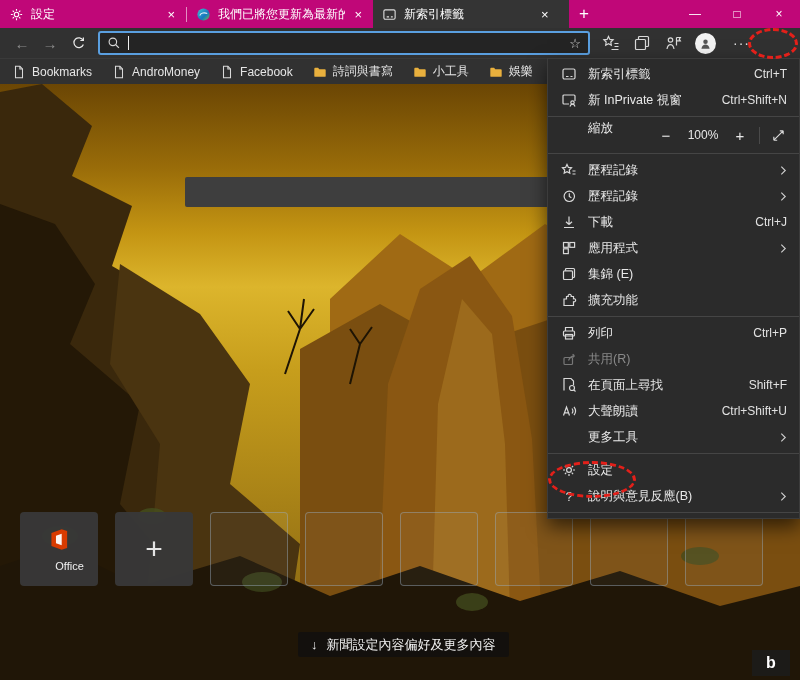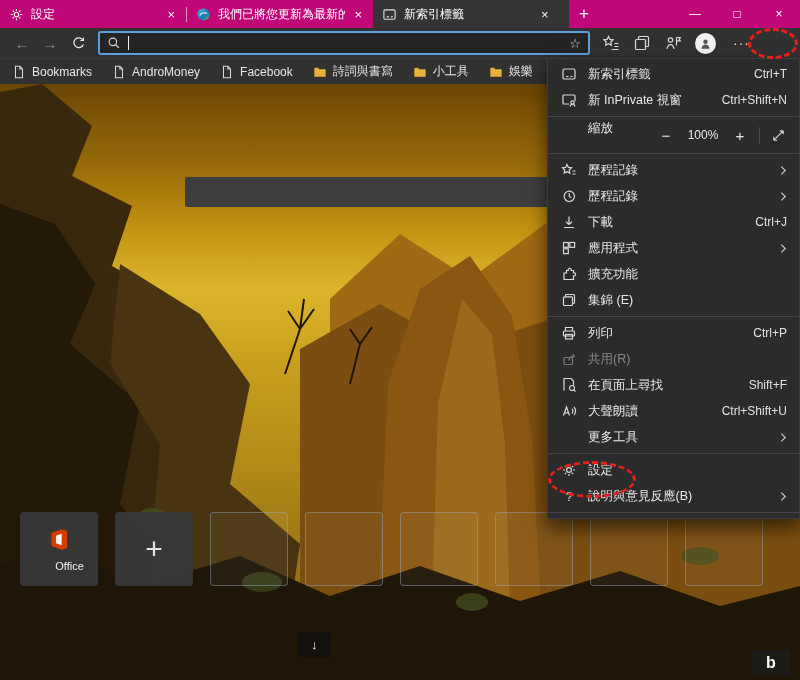--- a/index.html
+++ b/index.html
@@ -334,20 +334,21 @@
       <div class="tile ghost" style="left:210px"></div>
       <div class="tile ghost" style="left:305px"></div>
       <div class="tile ghost" style="left:400px"></div>
       <div class="tile ghost" style="left:495px"></div>
       <div class="tile ghost" style="left:590px"></div>
       <div class="tile ghost" style="left:685px"></div>
     </div>
 
     <div class="footer-pill">
       <span>↓</span>
+      <span>新聞設定內容偏好及更多內容</span>
     </div>
 
     <div class="bing">b</div>
   </div>
 
   <div class="menu">
 
     <div class="mi">
       <span class="mi-ico">
         <svg viewBox="0 0 16 16" style="width:16px;height:16px">
@@ -452,36 +453,36 @@
       <span class="mi-chev">
         <svg viewBox="0 0 8 12" style="width:7px;height:11px">
             <path d="M1.5 1.5L6 6l-4.5 4.5" stroke="#cfcfcf" stroke-width="1.3" fill="none"></path>
           </svg>
       </span>
     </div>
     <div class="mi">
       <span class="mi-ico">
         <svg viewBox="0 0 16 16" style="width:16px;height:16px">
             <g stroke="#d9d9d9" stroke-width="1.2" fill="none">
-          <path d="M5.5 4.5h1.7a1.6 1.6 0 1 1 3 0h2.3v2.3a1.6 1.6 0 1 1 0 3v3.7H3v-6.5h2.5z"></path>
-            </g>
-          </svg>
-      </span>
-      <span class="mi-label">擴充功能</span>
-    </div>
-    <div class="mi">
-      <span class="mi-ico">
-        <svg viewBox="0 0 16 16" style="width:16px;height:16px">
-            <g stroke="#d9d9d9" stroke-width="1.2" fill="none">
           <rect x="4.5" y="2.5" width="9" height="9" rx="1"></rect>
               <rect x="2.5" y="4.8" width="9" height="8.7" rx="1" fill="#2b2b2b"></rect>
             </g>
           </svg>
       </span>
       <span class="mi-label">集錦 (E)</span>
+    </div>
+    <div class="mi">
+      <span class="mi-ico">
+        <svg viewBox="0 0 16 16" style="width:16px;height:16px">
+            <g stroke="#d9d9d9" stroke-width="1.2" fill="none">
+          <path d="M5.5 4.5h1.7a1.6 1.6 0 1 1 3 0h2.3v2.3a1.6 1.6 0 1 1 0 3v3.7H3v-6.5h2.5z"></path>
+            </g>
+          </svg>
+      </span>
+      <span class="mi-label">擴充功能</span>
     </div>
 
     <div class="sep"></div>
 
     <div class="mi">
       <span class="mi-ico">
         <svg viewBox="0 0 16 16" style="width:16px;height:16px">
             <g stroke="#d9d9d9" stroke-width="1.2" fill="none">
           <path d="M4.5 6V2.5h7V6"></path>
               <rect x="2.5" y="6" width="11" height="5" rx="1"></rect>

